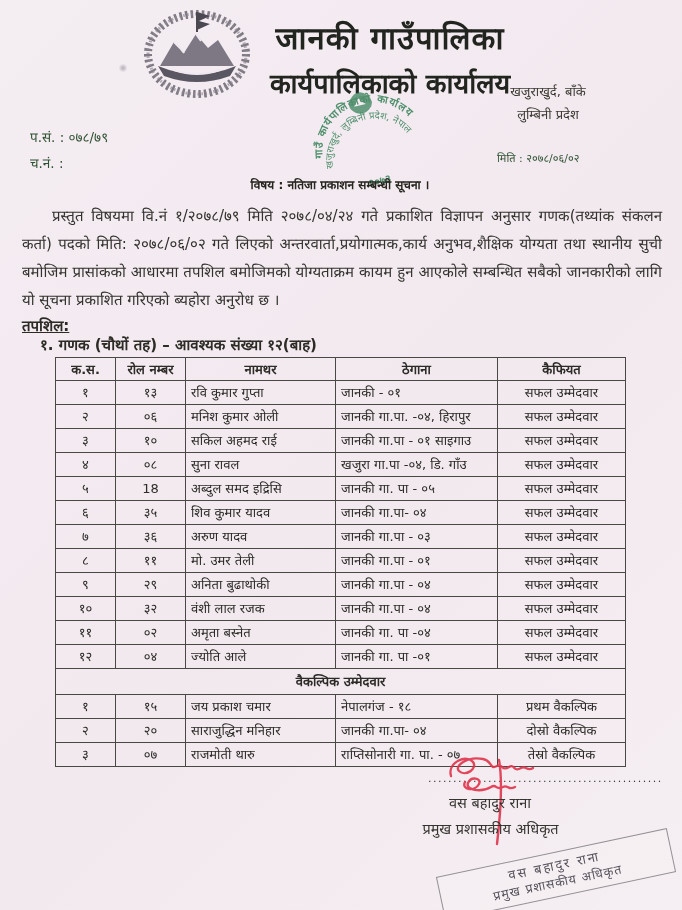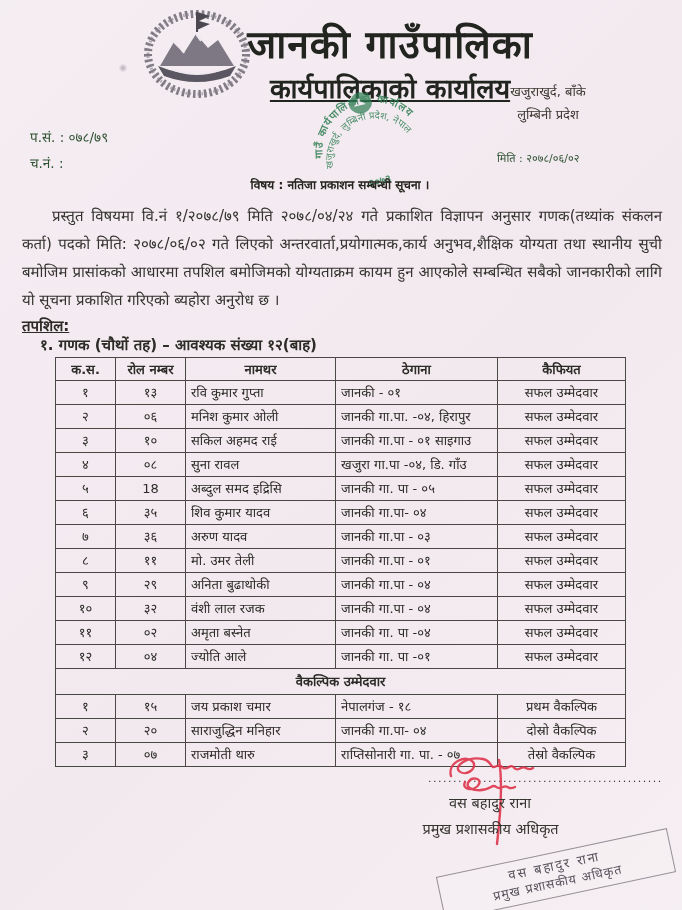--- a/index.html
+++ b/index.html
@@ -12,22 +12,22 @@
     position:relative;width:682px;height:910px;overflow:hidden;
     background:linear-gradient(135deg,#f4edf2 0%,#f2e9ef 55%,#f5eef2 100%);
     color:#2e2d2f;
   }
   .smudge{position:absolute;left:118px;top:64px;width:10px;height:8px;border-radius:50%;
     background:radial-gradient(circle,#8b8690 0%,transparent 70%);opacity:.6;}
 
   
   .emblem{position:absolute;left:144px;top:8px;}
   .org-title{position:absolute;left:190px;top:16px;width:400px;text-align:center;}
-  .org-line1{font-size:39px;font-weight:600;letter-spacing:1px;color:#22251f;}
-  .org-line2{font-size:27px;font-weight:600;margin-top:0;color:#22251f;text-decoration:underline;}
+  .org-line1{font-size:31px;font-weight:600;letter-spacing:1px;color:#22251f;}
+  .org-line2{font-size:27px;font-weight:600;margin-top:6px;color:#22251f;}
   .addr{position:absolute;left:488px;top:80px;width:120px;text-align:center;
     font-size:13px;color:#3c3a33;line-height:23px;}
   .round-stamp{position:absolute;left:295px;top:82px;transform:rotate(-14deg);opacity:.92;}
 
   .refno{position:absolute;left:30px;top:128px;font-size:13.5px;color:#2f5233;}
   .chno{position:absolute;left:30px;top:154px;font-size:13.5px;color:#2f5233;}
   .date{position:absolute;left:497px;top:150px;font-size:11px;color:#2f5233;}
 
   .subject{position:absolute;left:0;top:176px;width:680px;text-align:center;
     font-size:12px;font-weight:700;color:#26251f;}

